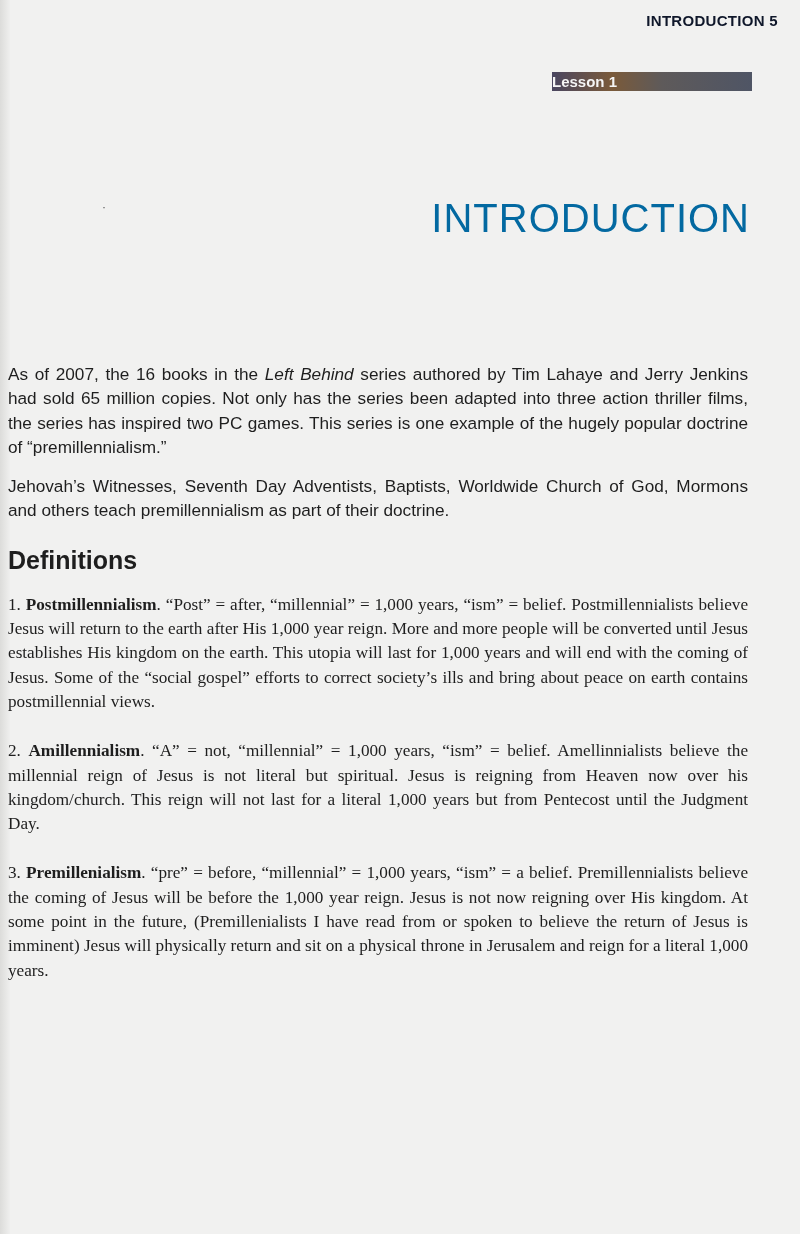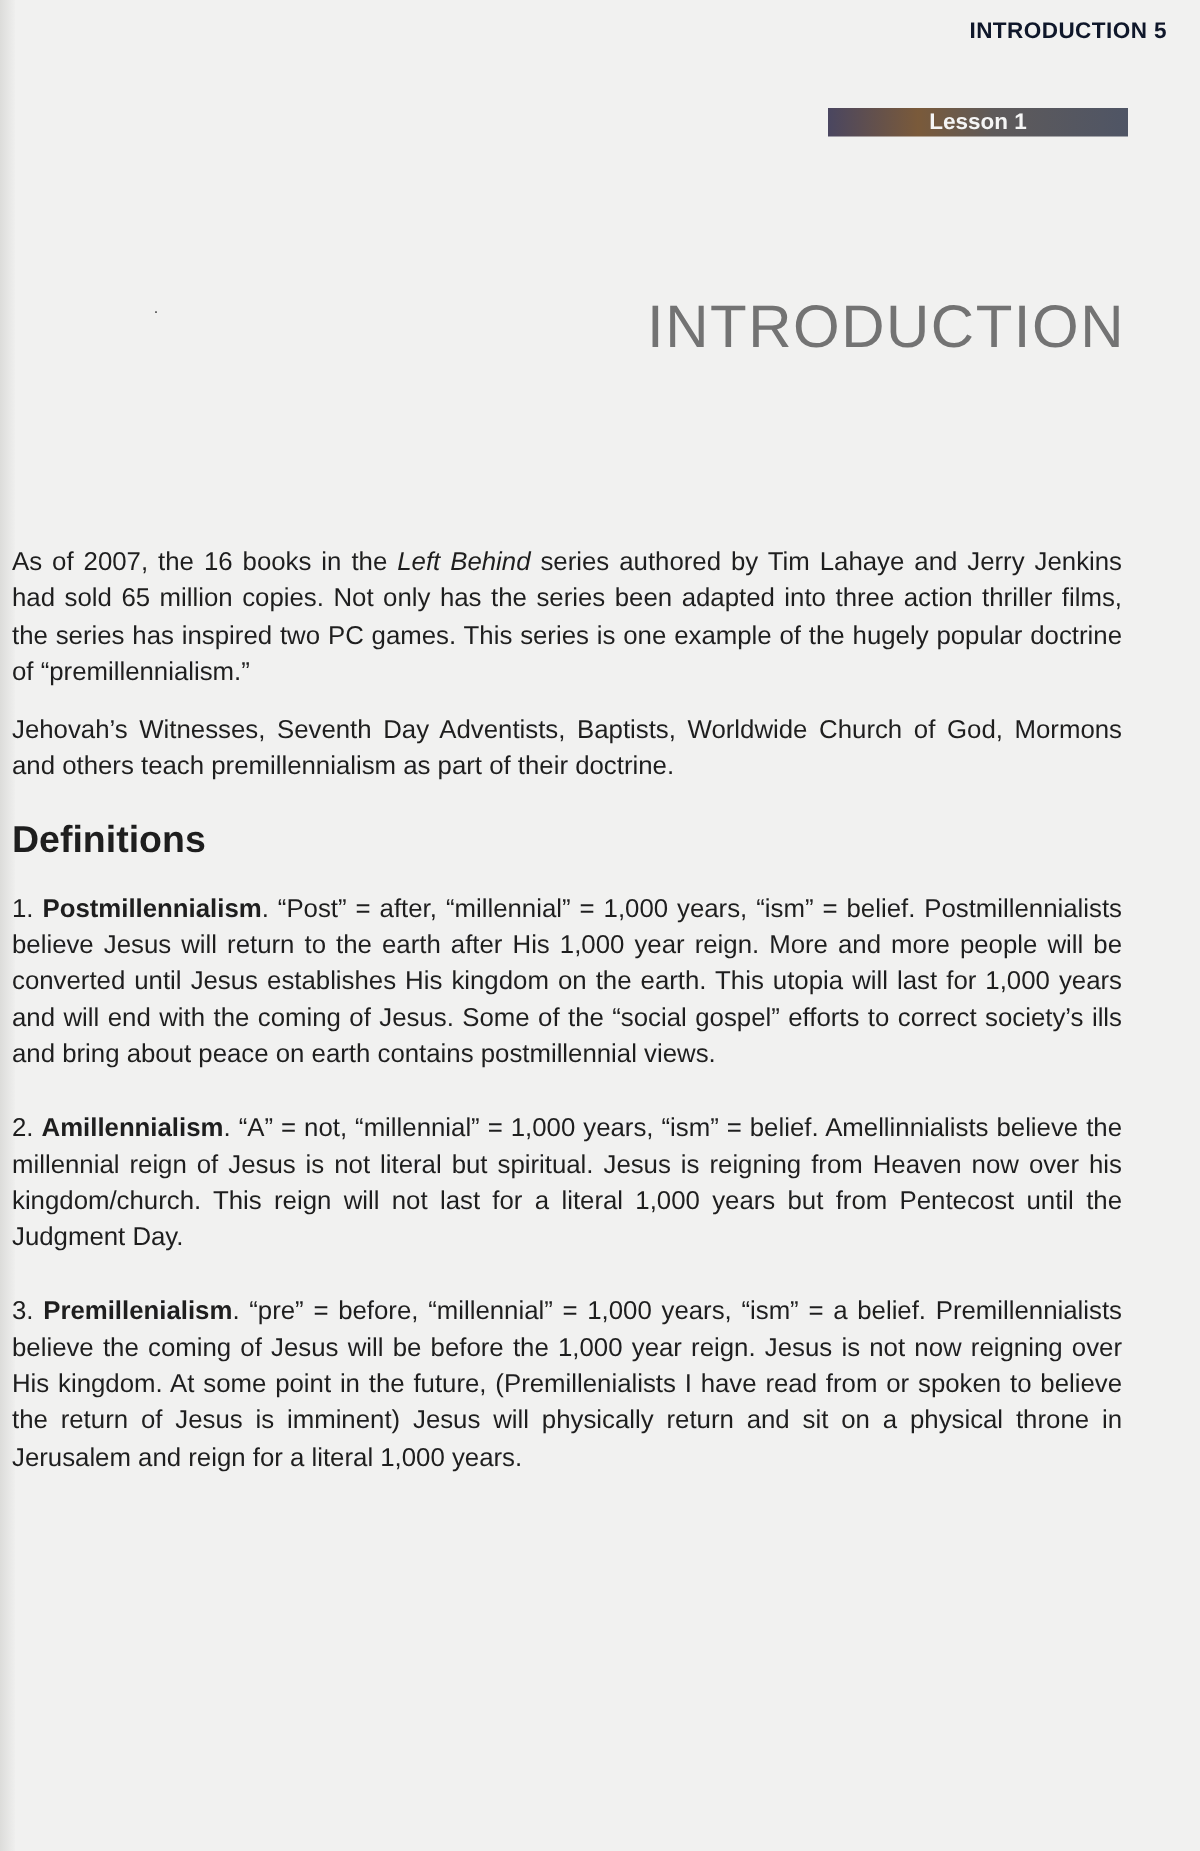--- a/index.html
+++ b/index.html
@@ -15,41 +15,41 @@
       background: linear-gradient(90deg, #dcdcda, #efefee);
     }
     .running-head {
       position: absolute; top: 12px; right: 22px;
       font-weight: bold; font-size: 15px; letter-spacing: 0.3px; color: #0f172a;
     }
     .lesson-bar {
       position: absolute; top: 72px; left: 552px; width: 200px; height: 19px;
       background: linear-gradient(90deg, #4a4660 0%, #7a5a3a 30%, #5e5a5a 55%, #4f5565 100%);
       color: #f5f5f5; font-weight: bold; font-size: 15px;
-      text-align: center; line-height: 19px;
+      text-align: left; line-height: 19px;
     }
     .page-title {
       position: absolute; top: 196px; right: 50px;
-      font-size: 40px; font-weight: normal; letter-spacing: 1px; color: #737373;
+      font-size: 40px; font-weight: normal; letter-spacing: 1px; color: #0369a1;
       margin: 0;
     }
     .dot { position: absolute; top: 200px; left: 102px; font-size: 12px; color: #555; }
     .content {
       position: absolute; left: 8px; top: 362px; width: 740px;
       font-size: 17.2px; line-height: 24.3px;
     }
     .content p { margin: 0; text-align: justify; }
     .p1 { margin-bottom: 15px !important; }
     .p2 { margin-bottom: 20px !important; }
     .p3 { margin-bottom: 9px !important; }
     .section-heading {
       text-align: left; font-weight: bold; font-size: 25px;
       margin: 0 0 16px 0; line-height: 34px;
     }
-    .def { margin-bottom: 25px !important; }
+    .def { margin-bottom: 25px !important; font-family: Liberation Serif, serif; }
     .def b { font-weight: bold; }
   </style>
 </head>
 <body>
 
 <div class="page-edge"></div>
 
 <div class="running-head">INTRODUCTION 5</div>
 <div class="lesson-bar">Lesson 1</div>
 

